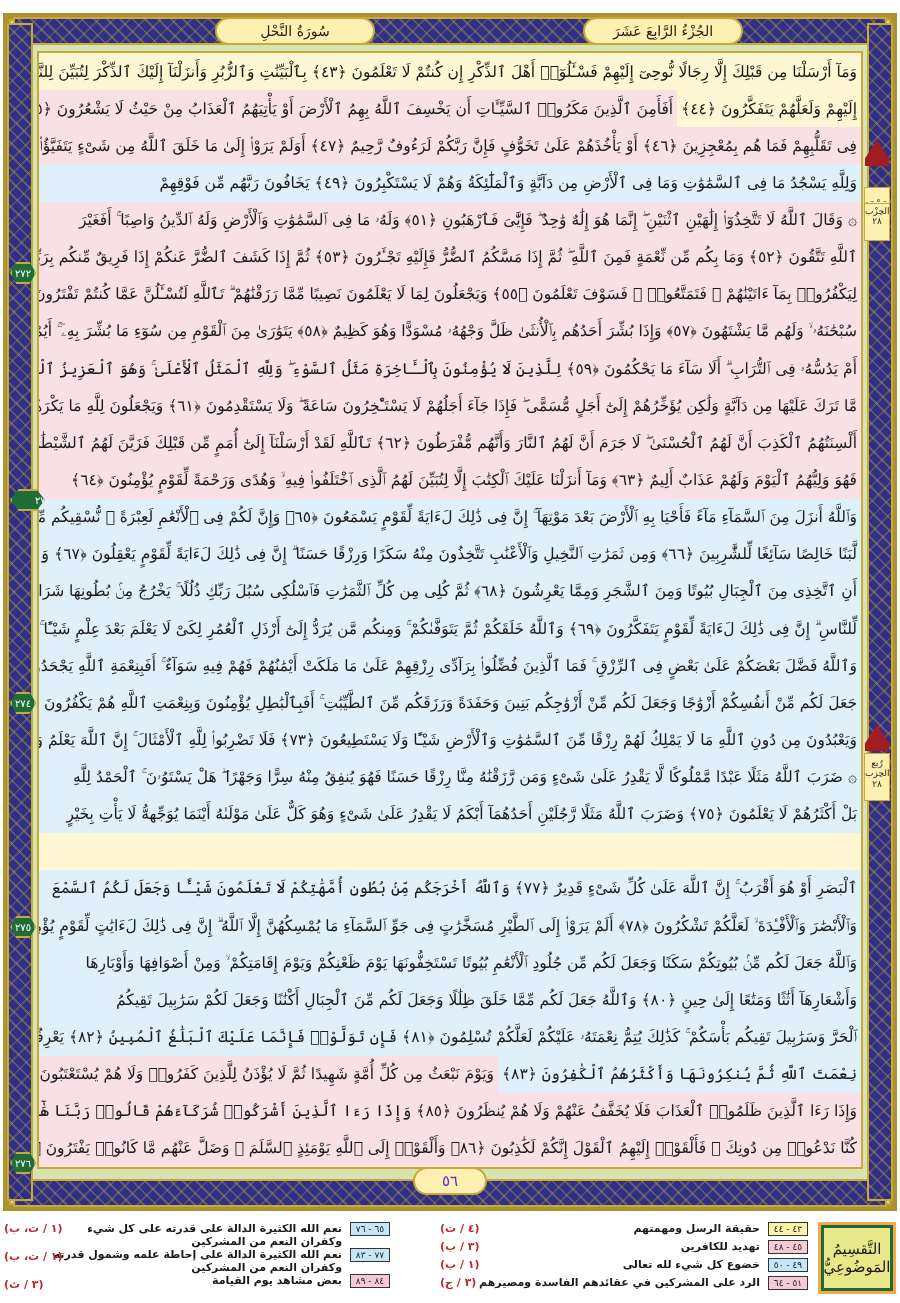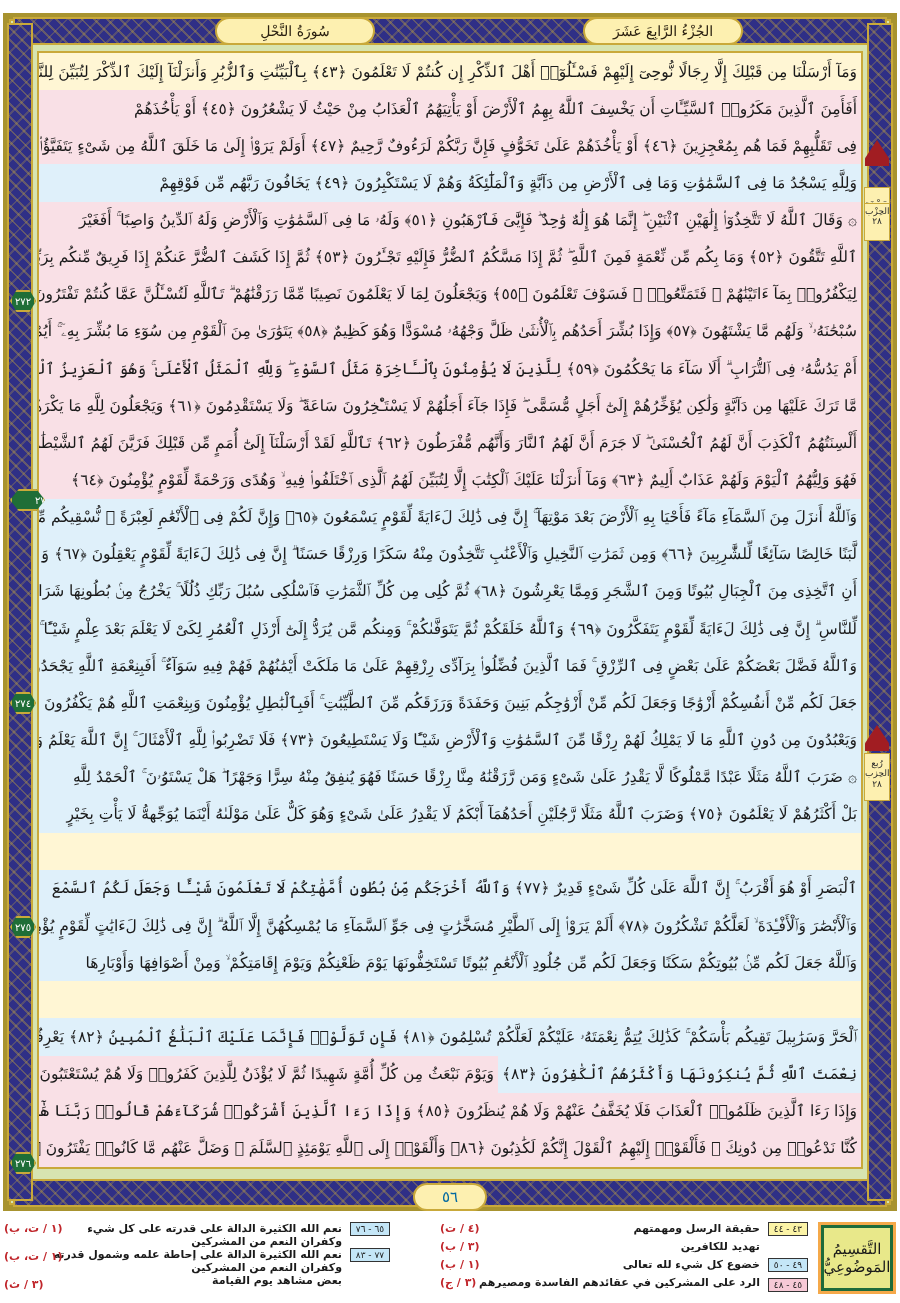--- a/index.html
+++ b/index.html
@@ -15,31 +15,31 @@
   .header-cartouche { position:absolute; top:4px; height:28px; background:#fdf0b0; border:2px solid #c9a93a; border-radius:14px; display:flex; align-items:center; justify-content:center; font-family:"DejaVu Serif", serif; font-size:14px; color:#2a2010; box-sizing:border-box; }
   .text-area { position:absolute; left:34px; top:38px; width:826px; height:1118px; background:#fff6d4; border:2px solid #c9a93a; box-sizing:border-box; overflow:hidden; }
   .line { position:absolute; left:0; right:0; height:37px; direction:rtl; display:flex; align-items:center; }
   .seg { height:100%; display:flex; align-items:center; box-sizing:border-box; padding:0 4px; font-family:"DejaVu Serif", serif; font-size:15.5px; color:#1a1a1a; white-space:nowrap; overflow:hidden; }
   .bg-yellow { background:#fff6d4; }
   .bg-pink { background:#f9e0e6; }
   .bg-blue { background:#dff0fa; }
   .marker-left { position:absolute; left:7px; width:26px; height:22px; background:#1f6e37; border:2px solid #c9a93a; color:#fff; font-size:10px; display:flex; align-items:center; justify-content:center; clip-path:polygon(25% 0,75% 0,100% 50%,75% 100%,25% 100%,0 50%); box-sizing:border-box; font-family:"DejaVu Sans", sans-serif; }
   .marker-right-box { position:absolute; right:7px; width:26px; background:#fdf0b0; border:1px solid #c9a93a; color:#2b2b2b; font-family:"DejaVu Serif", serif; font-size:9px; text-align:center; line-height:1.15; box-sizing:border-box; padding:2px 0; }
   .dome { position:absolute; right:8px; width:24px; height:26px; background:#a11d22; clip-path:polygon(50% 0,100% 70%,100% 100%,0 100%,0 70%); }
-  .page-number { position:absolute; left:50%; transform:translateX(-50%); bottom:0; width:74px; height:28px; background:#fdf0b0; border:2px solid #c9a93a; border-radius:14px; display:flex; align-items:center; justify-content:center; font-size:15px; color:#0369a1; box-sizing:border-box; }
+  .page-number { position:absolute; left:50%; transform:translateX(-50%); bottom:16px; width:74px; height:28px; background:#fdf0b0; border:2px solid #c9a93a; border-radius:14px; display:flex; align-items:center; justify-content:center; font-size:15px; color:#6d28d9; box-sizing:border-box; }
 
   
   .footer { position:absolute; left:0; top:1214px; width:900px; height:89px; }
   .logo-box { position:absolute; right:4px; top:8px; width:78px; height:72px; background:#f5a94a; box-sizing:border-box; padding:3px; }
   .logo-inner { width:100%; height:100%; background:#e8e88a; border:3px solid #1e6b3a; box-sizing:border-box; display:flex; flex-direction:column; align-items:center; justify-content:center; font-family:"DejaVu Serif", serif; font-size:15px; color:#1a1a1a; line-height:1.2; direction:rtl; }
   .topic-col { position:absolute; top:8px; direction:rtl; }
   .topic-row { display:flex; align-items:flex-start; height:16px; font-size:11px; color:#1a1a1a; font-family:"DejaVu Sans", sans-serif; font-weight:bold; white-space:nowrap; }
   .range-badge { display:inline-block; width:38px; height:12px; font-size:9px; border:1px solid #333; text-align:center; line-height:12px; margin-left:8px; font-weight:normal; direction:ltr; }
   .rb-yellow { background:#fbf3a6; }
-  .rb-pink { background:#f6c9d6;margin-top:38px; }
+  .rb-pink { background:#f6c9d6; }
   .rb-blue { background:#c4e6f7; }
   .ref { position:absolute; color:#c0262b; font-size:11px; font-family:"DejaVu Sans", sans-serif; font-weight:bold; direction:rtl; white-space:nowrap; }
   .topic-title { line-height:13px; }
 </style>
 </head>
 <body>
 
 <div class="page">
   <div class="frame-inner"></div>
   <div class="border-strip strip-top"></div>
@@ -48,20 +48,21 @@
   <div class="border-strip strip-right"></div>
 
   <div class="header-cartouche" style="left:580px; width:160px;">الجُزْءُ الرَّابِعَ عَشَرَ</div>
   <div class="header-cartouche" style="left:212px; width:160px;">سُورَةُ النَّحْلِ</div>
 
   <div class="text-area" id="text-area">
       <div class="line" style="top: 0px; height: 37.1333px;">
         <div class="seg bg-yellow" style="flex: 1 1 0%;">وَمَآ أَرْسَلْنَا مِن قَبْلِكَ إِلَّا رِجَالًا نُّوحِىٓ إِلَيْهِمْ فَسْـَٔلُوٓا۟ أَهْلَ ٱلذِّكْرِ إِن كُنتُمْ لَا تَعْلَمُونَ ﴿٤٣﴾ بِٱلْبَيِّنَٰتِ وَٱلزُّبُرِ وَأَنزَلْنَآ إِلَيْكَ ٱلذِّكْرَ لِتُبَيِّنَ لِلنَّاسِ مَا نُزِّلَ</div>
       </div>
       <div class="line" style="top: 37.1333px; height: 37.1333px;">
+        <div class="seg bg-yellow" style="flex: 0 0 auto;">إِلَيْهِمْ وَلَعَلَّهُمْ يَتَفَكَّرُونَ ﴿٤٤﴾</div>
         <div class="seg bg-pink" style="flex: 1 1 0%;">أَفَأَمِنَ ٱلَّذِينَ مَكَرُوا۟ ٱلسَّيِّـَٔاتِ أَن يَخْسِفَ ٱللَّهُ بِهِمُ ٱلْأَرْضَ أَوْ يَأْتِيَهُمُ ٱلْعَذَابُ مِنْ حَيْثُ لَا يَشْعُرُونَ ﴿٤٥﴾ أَوْ يَأْخُذَهُمْ</div>
       </div>
       <div class="line" style="top: 74.2667px; height: 37.1333px;">
         <div class="seg bg-pink" style="flex: 1 1 0%;">فِى تَقَلُّبِهِمْ فَمَا هُم بِمُعْجِزِينَ ﴿٤٦﴾ أَوْ يَأْخُذَهُمْ عَلَىٰ تَخَوُّفٍ فَإِنَّ رَبَّكُمْ لَرَءُوفٌ رَّحِيمٌ ﴿٤٧﴾ أَوَلَمْ يَرَوْا۟ إِلَىٰ مَا خَلَقَ ٱللَّهُ مِن شَىْءٍ يَتَفَيَّؤُا۟ ظِلَٰلُهُۥ عَنِ ٱلْيَمِينِ وَٱلشَّمَآئِلِ</div>
       </div>
       <div class="line" style="top: 111.4px; height: 37.1333px;">
         <div class="seg bg-blue" style="flex: 1 1 0%;">وَلِلَّهِ يَسْجُدُ مَا فِى ٱلسَّمَٰوَٰتِ وَمَا فِى ٱلْأَرْضِ مِن دَآبَّةٍ وَٱلْمَلَٰٓئِكَةُ وَهُمْ لَا يَسْتَكْبِرُونَ ﴿٤٩﴾ يَخَافُونَ رَبَّهُم مِّن فَوْقِهِمْ</div>
       </div>
       <div class="line" style="top: 148.533px; height: 37.1333px;">
         <div class="seg bg-pink" style="flex: 1 1 0%;">۞ وَقَالَ ٱللَّهُ لَا تَتَّخِذُوٓا۟ إِلَٰهَيْنِ ٱثْنَيْنِ ۖ إِنَّمَا هُوَ إِلَٰهٌ وَٰحِدٌ ۖ فَإِيَّٰىَ فَٱرْهَبُونِ ﴿٥١﴾ وَلَهُۥ مَا فِى ٱلسَّمَٰوَٰتِ وَٱلْأَرْضِ وَلَهُ ٱلدِّينُ وَاصِبًا ۚ أَفَغَيْرَ</div>
@@ -115,39 +116,42 @@
         <div class="seg bg-blue" style="flex: 1 1 0%;">بَلْ أَكْثَرُهُمْ لَا يَعْلَمُونَ ﴿٧٥﴾ وَضَرَبَ ٱللَّهُ مَثَلًا رَّجُلَيْنِ أَحَدُهُمَآ أَبْكَمُ لَا يَقْدِرُ عَلَىٰ شَىْءٍ وَهُوَ كَلٌّ عَلَىٰ مَوْلَىٰهُ أَيْنَمَا يُوَجِّههُّ لَا يَأْتِ بِخَيْرٍ</div>
       </div>
       <div class="line" style="top: 816.933px; height: 37.1333px;">
         <div class="seg bg-blue" style="flex: 1 1 0%;">ٱلْبَصَرِ أَوْ هُوَ أَقْرَبُ ۚ إِنَّ ٱللَّهَ عَلَىٰ كُلِّ شَىْءٍ قَدِيرٌ ﴿٧٧﴾ وَٱللَّهُ أَخْرَجَكُم مِّنۢ بُطُونِ أُمَّهَٰتِكُمْ لَا تَعْلَمُونَ شَيْـًٔا وَجَعَلَ لَكُمُ ٱلسَّمْعَ</div>
       </div>
       <div class="line" style="top: 854.067px; height: 37.1333px;">
         <div class="seg bg-blue" style="flex: 1 1 0%;">وَٱلْأَبْصَٰرَ وَٱلْأَفْـِٔدَةَ ۙ لَعَلَّكُمْ تَشْكُرُونَ ﴿٧٨﴾ أَلَمْ يَرَوْا۟ إِلَى ٱلطَّيْرِ مُسَخَّرَٰتٍ فِى جَوِّ ٱلسَّمَآءِ مَا يُمْسِكُهُنَّ إِلَّا ٱللَّهُ ۗ إِنَّ فِى ذَٰلِكَ لَءَايَٰتٍ لِّقَوْمٍ يُؤْمِنُونَ ﴿٧٩﴾</div>
       </div>
       <div class="line" style="top: 891.2px; height: 37.1333px;">
         <div class="seg bg-blue" style="flex: 1 1 0%;">وَٱللَّهُ جَعَلَ لَكُم مِّنۢ بُيُوتِكُمْ سَكَنًا وَجَعَلَ لَكُم مِّن جُلُودِ ٱلْأَنْعَٰمِ بُيُوتًا تَسْتَخِفُّونَهَا يَوْمَ ظَعْنِكُمْ وَيَوْمَ إِقَامَتِكُمْ ۙ وَمِنْ أَصْوَافِهَا وَأَوْبَارِهَا</div>
+      </div>
+      <div class="line" style="top: 928.333px; height: 37.1333px;">
+        <div class="seg bg-blue" style="flex: 1 1 0%;">وَأَشْعَارِهَآ أَثَٰثًا وَمَتَٰعًا إِلَىٰ حِينٍ ﴿٨٠﴾ وَٱللَّهُ جَعَلَ لَكُم مِّمَّا خَلَقَ ظِلَٰلًا وَجَعَلَ لَكُم مِّنَ ٱلْجِبَالِ أَكْنَٰنًا وَجَعَلَ لَكُمْ سَرَٰبِيلَ تَقِيكُمُ</div>
       </div>
       <div class="line" style="top: 965.467px; height: 37.1333px;">
         <div class="seg bg-blue" style="flex: 1 1 0%;">ٱلْحَرَّ وَسَرَٰبِيلَ تَقِيكُم بَأْسَكُمْ ۚ كَذَٰلِكَ يُتِمُّ نِعْمَتَهُۥ عَلَيْكُمْ لَعَلَّكُمْ تُسْلِمُونَ ﴿٨١﴾ فَإِن تَوَلَّوْا۟ فَإِنَّمَا عَلَيْكَ ٱلْبَلَٰغُ ٱلْمُبِينُ ﴿٨٢﴾ يَعْرِفُونَ</div>
       </div>
       <div class="line" style="top: 1002.6px; height: 37.1333px;">
         <div class="seg bg-blue" style="flex: 0 0 auto;">نِعْمَتَ ٱللَّهِ ثُمَّ يُنكِرُونَهَا وَأَكْثَرُهُمُ ٱلْكَٰفِرُونَ ﴿٨٣﴾</div>
         <div class="seg bg-pink" style="flex: 1 1 0%;">وَيَوْمَ نَبْعَثُ مِن كُلِّ أُمَّةٍ شَهِيدًا ثُمَّ لَا يُؤْذَنُ لِلَّذِينَ كَفَرُوا۟ وَلَا هُمْ يُسْتَعْتَبُونَ ﴿٨٤﴾</div>
       </div>
       <div class="line" style="top: 1039.73px; height: 37.1333px;">
         <div class="seg bg-pink" style="flex: 1 1 0%;">وَإِذَا رَءَا ٱلَّذِينَ ظَلَمُوا۟ ٱلْعَذَابَ فَلَا يُخَفَّفُ عَنْهُمْ وَلَا هُمْ يُنظَرُونَ ﴿٨٥﴾ وَإِذَا رَءَا ٱلَّذِينَ أَشْرَكُوا۟ شُرَكَآءَهُمْ قَالُوا۟ رَبَّنَا هَٰٓؤُلَآءِ شُرَكَآؤُنَا ٱلَّذِينَ</div>
       </div>
       <div class="line" style="top: 1076.87px; height: 37.1333px;">
         <div class="seg bg-pink" style="flex: 1 1 0%;">كُنَّا نَدْعُوا۟ مِن دُونِكَ ۖ فَأَلْقَوْا۟ إِلَيْهِمُ ٱلْقَوْلَ إِنَّكُمْ لَكَٰذِبُونَ ﴿٨٦﴾ وَأَلْقَوْا۟ إِلَى ٱللَّهِ يَوْمَئِذٍ ٱلسَّلَمَ ۖ وَضَلَّ عَنْهُم مَّا كَانُوا۟ يَفْتَرُونَ ﴿٨٧﴾</div>
       </div>
     </div>
 
   <div class="page-number">٥٦</div>
   <div id="left-markers">
-      <div class="marker-left" style="top: 249px; margin-top: 28px;">٢٧٢</div>
+      <div class="marker-left" style="top: 249px;">٢٧٢</div>
       <div class="marker-left" style="top: 476px; padding-left: 31px;">٢٧٣</div>
       <div class="marker-left" style="top: 679px;">٢٧٤</div>
       <div class="marker-left" style="top: 903px;">٢٧٥</div>
       <div class="marker-left" style="top: 1139px;">٢٧٦</div>
     </div>
 
   <div class="dome" style="top:127px;"></div>
   <div class="marker-right-box" style="top:154px; height:34px; line-height:28px; font-size:10px;margin-top:20px;">سَجْدَة</div>
   <div class="marker-right-box" style="top:190px; height:38px;">
     <div>الحِزْب</div>

